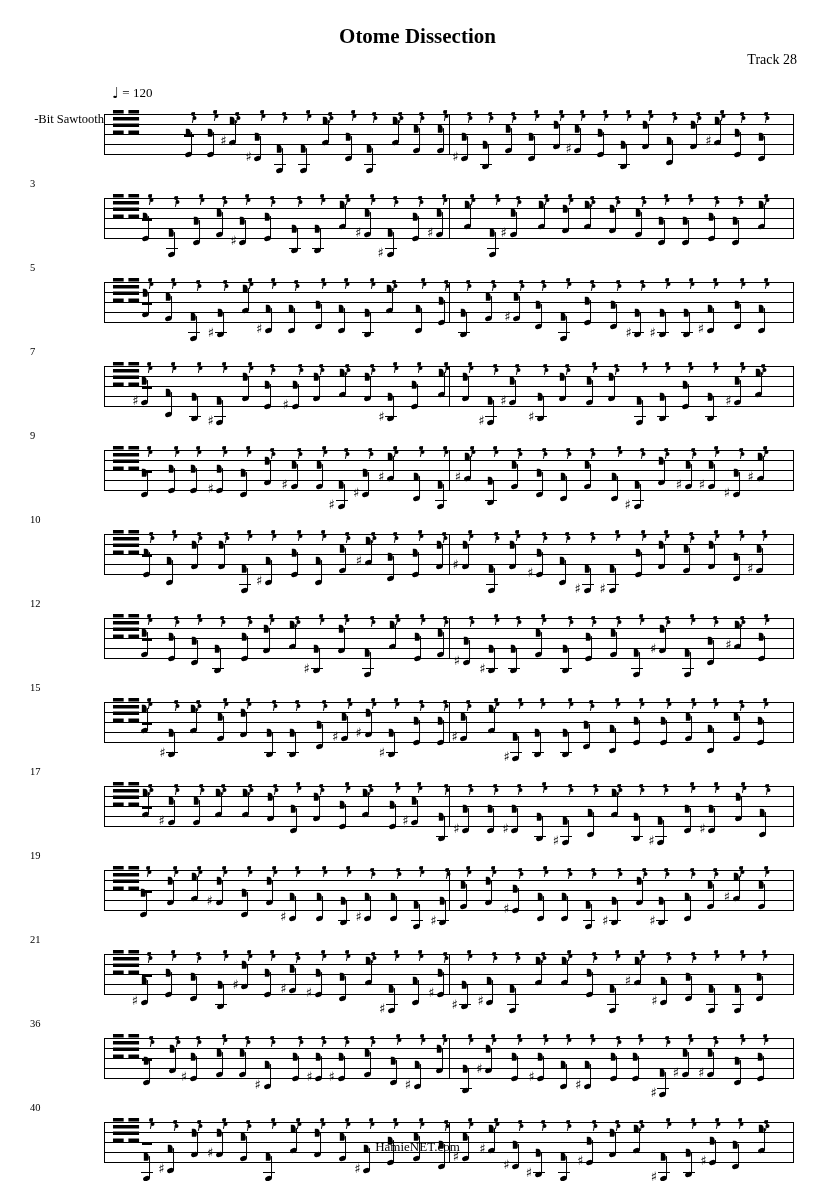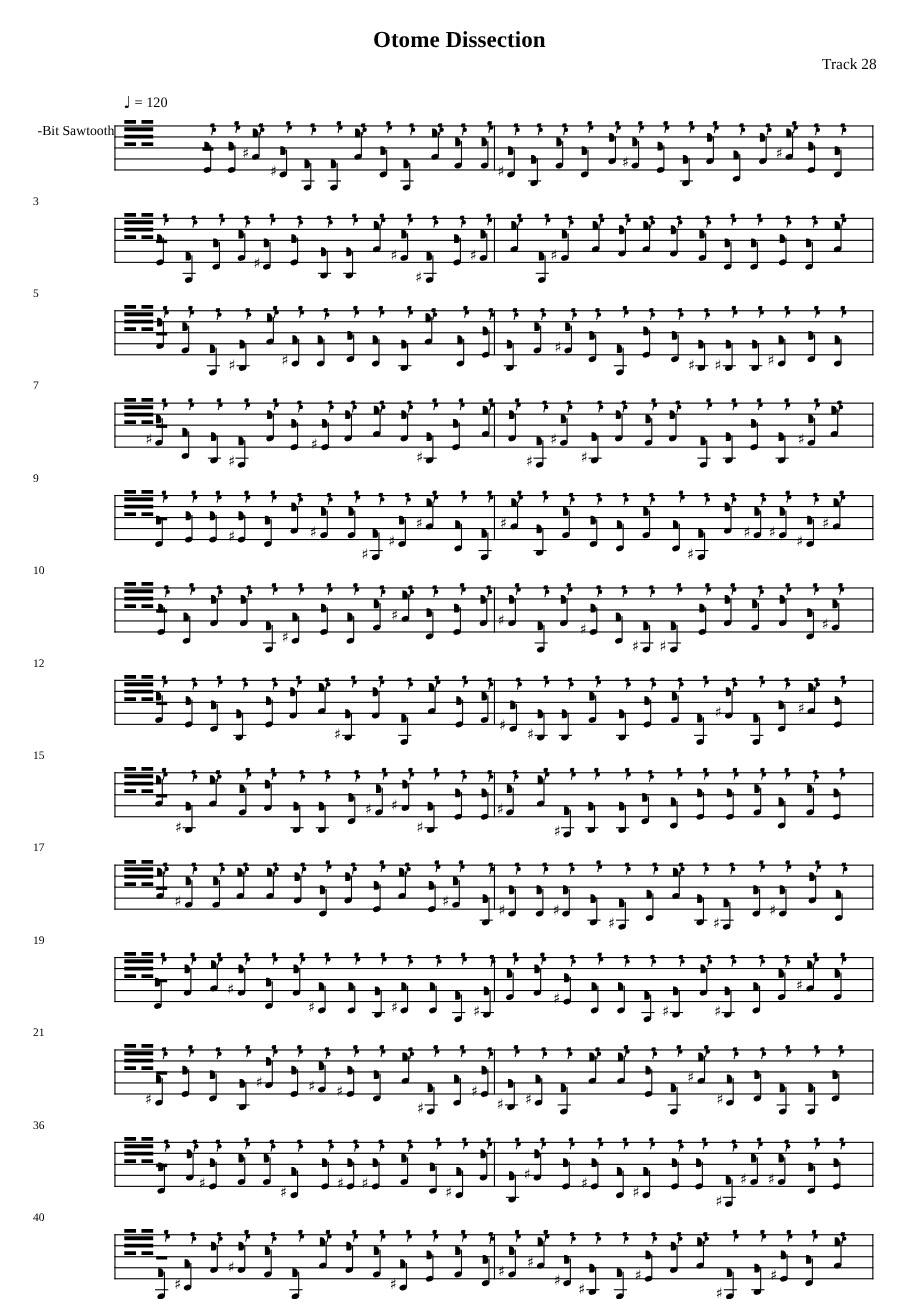--- a/index.html
+++ b/index.html
@@ -2273,13 +2273,14 @@
           <div class="rest-16" style="left: 659.562px; top: -2px;"></div>
           <div class="note" style="left: 653.562px; top: 26px;">
             <span class="stem"></span>
             <span class="flag"></span>
           </div>
           <div class="rest-whole" style="left: 38px; top: 20px;"></div>
         </div>
       </div>
     </div>
 
+  <div class="footer">HamieNET.com</div>
 </div>
 
 </body></html>

